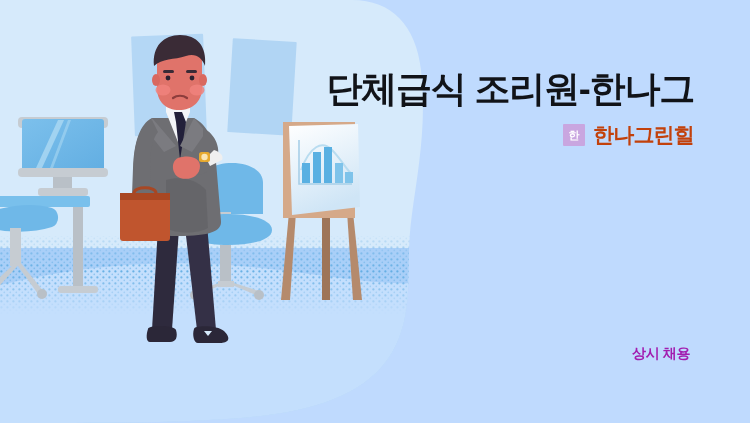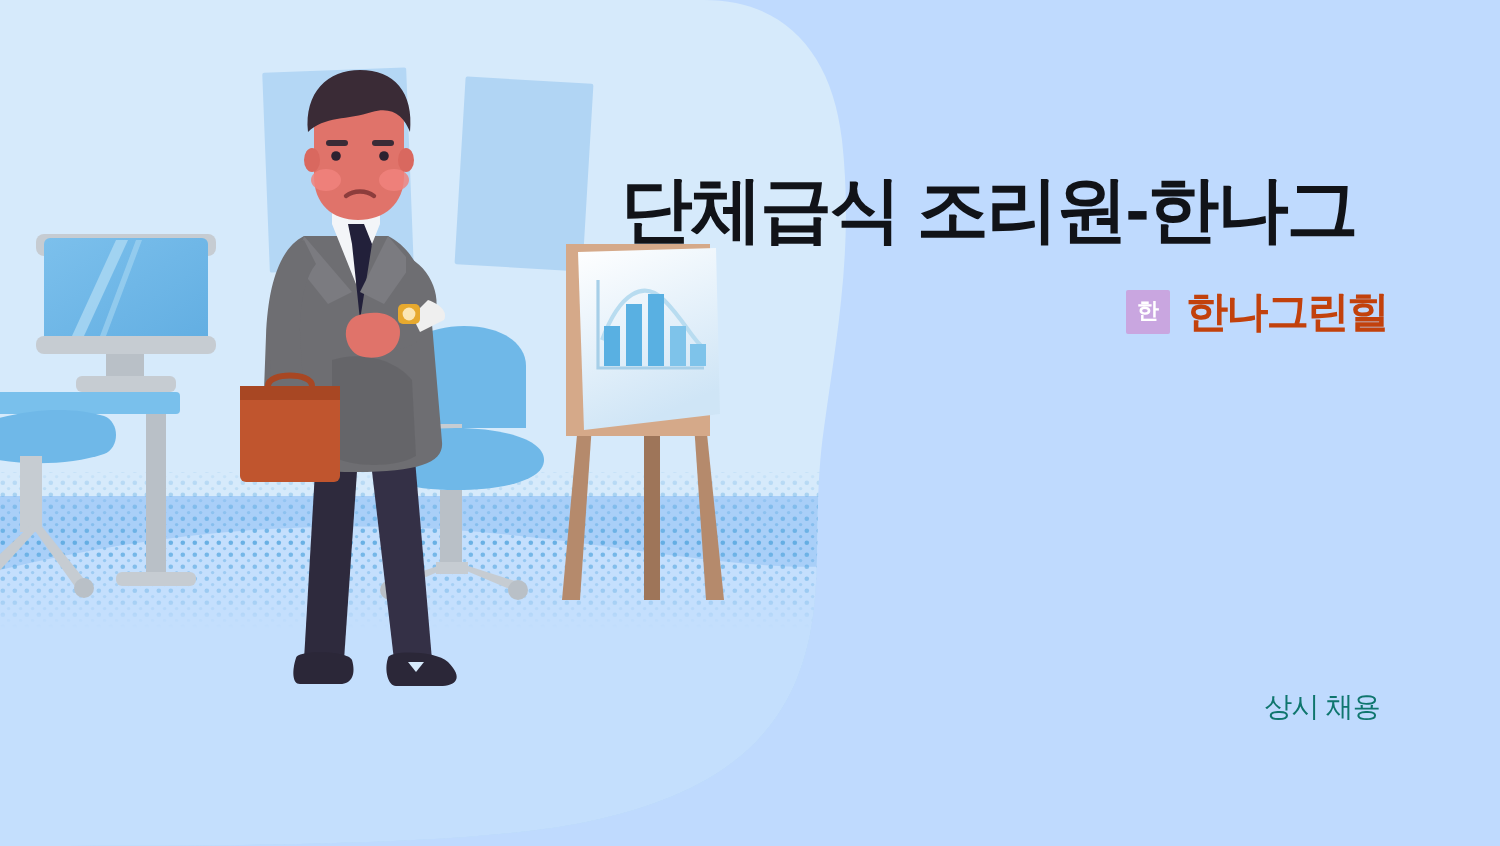--- a/index.html
+++ b/index.html
@@ -28,21 +28,21 @@
 
   
   .text-block {
     position: absolute;
     right: 56px;
     top: 68px;
     text-align: right;
     width: 460px;
   }
   .job-title {
-    margin: 16px;
+    margin: 0;
     font-size: 36px;
     line-height: 1.18;
     font-weight: 700;
     letter-spacing: -1.2px;
     color: #111318;
     white-space: nowrap;
   }
   .company-row {
     margin-top: 11px;
     display: flex;
@@ -67,23 +67,23 @@
     font-weight: 700;
     letter-spacing: -0.8px;
     color: #c2410c;
   }
 
   .hiring-status {
     position: absolute;
     right: 60px;
     bottom: 60px;
     font-size: 14px;
-    font-weight: 400;
+    font-weight: 700;
     letter-spacing: -0.4px;
-    color: #0f766e;
+    color: #a21caf;
   }
 </style>
 </head>
 <body>
 
 <div id="banner">
 
   <div class="illo-clip">
     <svg class="illo-svg" width="430" height="423" viewBox="0 0 430 423" xmlns="http://www.w3.org/2000/svg">
       <defs>

